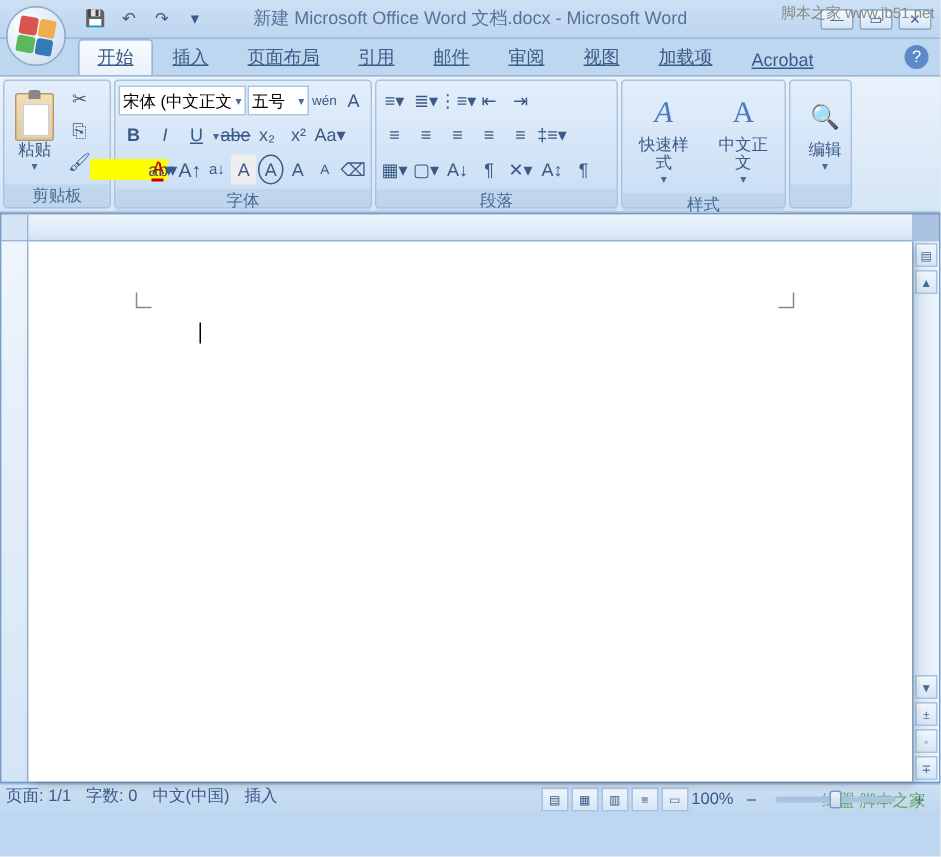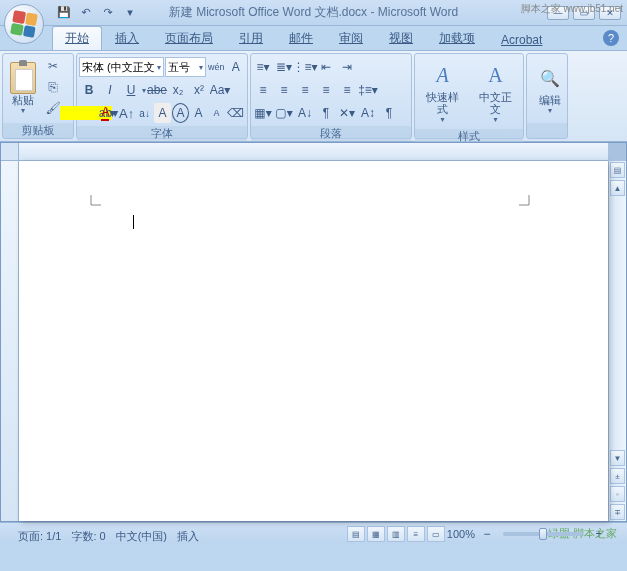--- a/index.html
+++ b/index.html
@@ -45,21 +45,21 @@
 .ruler-h { height: 18px; background: linear-gradient(#eef5fd,#d5e5f5); border-bottom: 1px solid #9ab5d6; margin-left:18px; margin-right:18px; position:relative; }
 .ruler-v { width: 18px; background: linear-gradient(#eef5fd,#d5e5f5); border-right: 1px solid #9ab5d6; position:absolute; left:0; top:18px; bottom:0; }
 .ruler-corner { width:18px;height:18px;background:#d5e5f5;border-right:1px solid #9ab5d6;border-bottom:1px solid #9ab5d6;position:absolute;left:0;top:0; }
 .scroll-v { width:18px; position:absolute; right:0; top:18px; bottom:0; background:linear-gradient(90deg,#d5e5f5,#eef5fd); border-left:1px solid #9ab5d6; display:flex;flex-direction:column; }
 .scroll-btn { height:16px; background:linear-gradient(#f0f6fd,#d5e5f5); border:1px solid #a8c2e0; margin:1px; font-size:8px; display:flex;align-items:center;justify-content:center;color:#4a6a95;cursor:pointer; }
 .scroll-track { flex:1; }
 .page { position:absolute; left:18px; right:18px; top:18px; bottom:0; background:#fff; box-shadow: 2px 2px 6px rgba(0,0,0,0.2); }
 .cursor { position:absolute; left:114px; top:54px; width:1px; height:14px; background:#000; animation: blink 1s infinite; }
 @keyframes blink { 50% { opacity:0; } }
 
-.statusbar { height: 22px; background: linear-gradient(#cde0f5,#bcd5ee); border-top:1px solid #9ab5d6; display:flex; align-items:flex-end; font-size:11px; color:#3b5a85; padding:0 18px; gap:10px; }
+.statusbar { height: 22px; background: linear-gradient(#cde0f5,#bcd5ee); border-top:1px solid #9ab5d6; display:flex; align-items:flex-start; font-size:11px; color:#3b5a85; padding:0 4px; gap:10px; }
 .status-right { margin-left:auto; display:flex; align-items:center; gap:2px; }
 .view-btn { width:18px; height:16px; border:1px solid #a8c2e0; background:linear-gradient(#f0f6fd,#d5e5f5); cursor:pointer; font-size:8px; display:flex;align-items:center;justify-content:center; }
 .zoom-slider { width:80px; height:4px; background:#a8c2e0; border-radius:2px; position:relative; margin:0 4px; }
 .zoom-thumb { width:8px; height:12px; background:linear-gradient(#f0f6fd,#c5d8ee); border:1px solid #7a9bc5; border-radius:2px; position:absolute; left:36px; top:-4px; cursor:pointer; }
 
 .highlight { background: #ffff00; padding-left: 39px; }
 .watermark { position:absolute; right:4px; top:2px; font-size:10px; color:#888; }
 .wm2 { position:absolute; right:10px; bottom:30px; font-size:11px; color:#6a6; }
 </style>
 </head>

